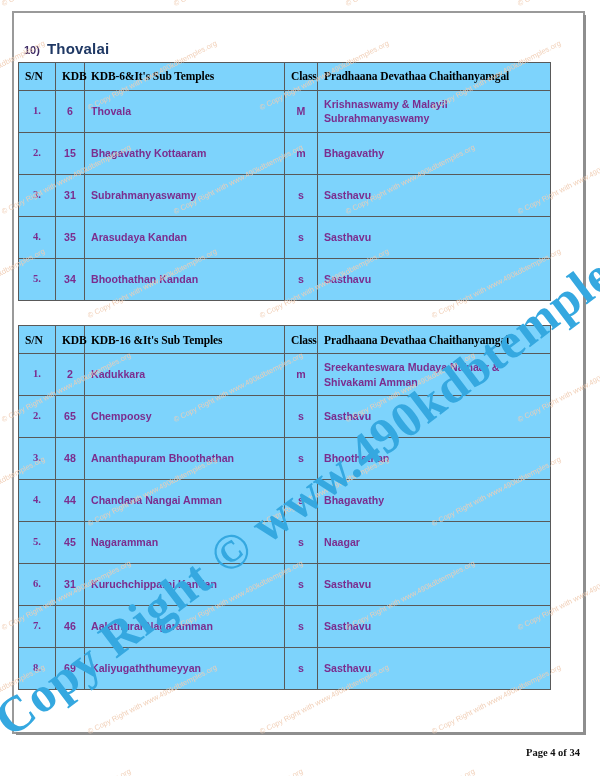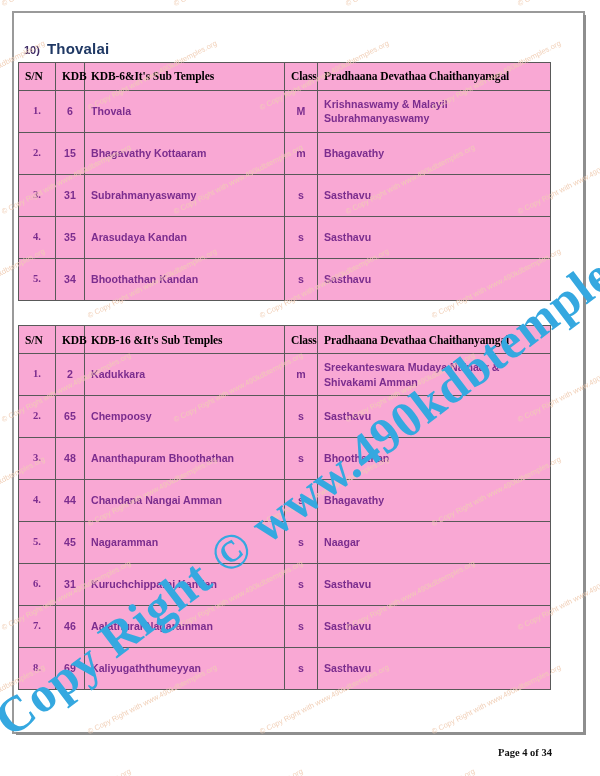--- a/index.html
+++ b/index.html
@@ -110,21 +110,21 @@
     font-weight: bold;
     color: #1f3864;
     margin-left: 7px;
     letter-spacing: .2px;
   }
 
   table.tbl {
     border-collapse: collapse;
     width: 532px;
     table-layout: fixed;
-    background: #f9a8d4;
+    background: #7dd3fc;
   }
   table.tbl td, table.tbl th {
     border: 1px solid #595959;
     padding: 0 6px;
     vertical-align: middle;
     background: transparent;
   }
   table.tbl thead th {
     font-family: "Liberation Serif", serif;
     font-size: 11.5px;
@@ -162,21 +162,21 @@
   col.w-dev   { width: 233px; }
 
   
   #footer {
     position: absolute;
     left: 0;
     top: 742px;
     width: 600px;
     z-index: 7;
     text-align: right;
-    padding-right: 48px;
+    padding-right: 20px;
     box-sizing: border-box;
   }
   #footer-text {
     font-family: "Liberation Serif", serif;
     font-size: 10.5px;
     font-weight: bold;
     color: #111111;
   }
 </style>
 </head>

